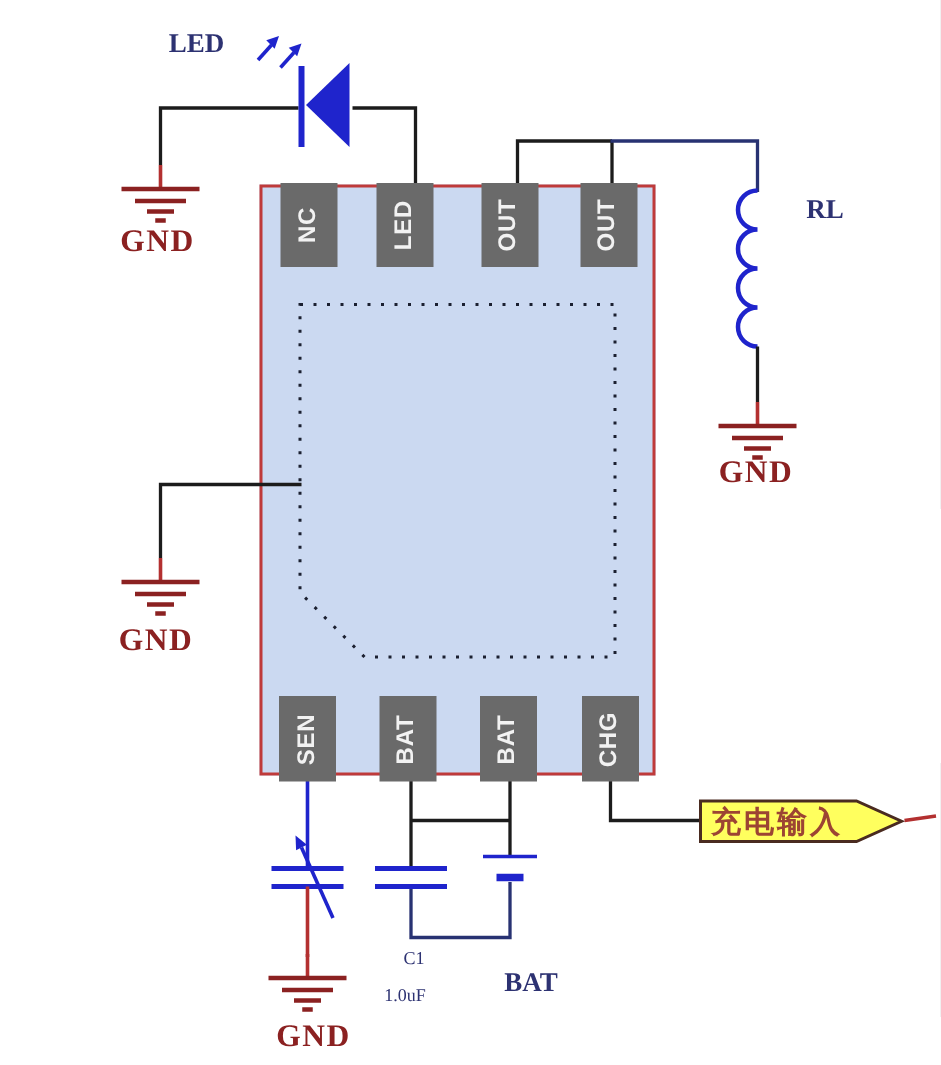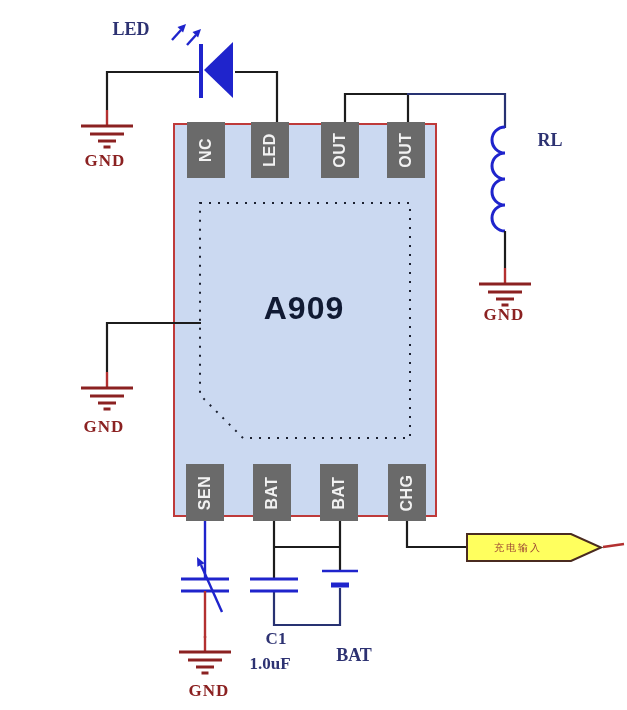--- a/index.html
+++ b/index.html
@@ -35,30 +35,30 @@
   .wn{stroke:var(--wire-navy);stroke-width:2.2;fill:none}
   .wr{stroke:var(--wire-red);stroke-width:2.4;fill:none}
   .cb{stroke:var(--component-blue);fill:none}
   .cbf{fill:var(--component-blue);stroke:none}
   .gb{stroke:var(--ground-red);stroke-width:3;fill:none}
   .lbl{
     position:absolute;transform:translate(-50%,-50%);white-space:nowrap;z-index:4;
     font-family:"Liberation Serif",serif;
   }
   .lbl-navy{color:var(--label-navy);font-size:18px;font-weight:bold;}
-  .lbl-gnd{color:var(--ground-red);font-size:17px;font-weight:bold;letter-spacing:1px;}
-  .lbl-val{color:var(--label-navy);font-size:17px;font-weight:bold;}
+  .lbl-gnd{color:var(--ground-red);font-size:21px;font-weight:bold;letter-spacing:1px;}
+  .lbl-val{color:var(--label-navy);font-size:12px;font-weight:normal;}
   .chip-name{
     position:absolute;left:304px;top:308px;transform:translate(-50%,-50%);z-index:4;
     font-family:"Liberation Sans",sans-serif;font-weight:bold;font-size:32px;
     color:var(--chip-name-color);letter-spacing:1px;
   }
   .banner-text{
     position:absolute;left:518px;top:548px;transform:translate(-50%,-50%);z-index:4;
-    font-family:"Liberation Sans",sans-serif;font-weight:normal;font-size:10px;
+    font-family:"Liberation Sans",sans-serif;font-weight:bold;font-size:20px;
     color:var(--banner-text);letter-spacing:2px;
   }
 </style>
 </head>
 <body>
 
 <div class="canvas">
 
   <div class="chip"></div>
 
@@ -161,21 +161,20 @@
   <div class="pin pin-bottom" style="left:253px">
     <span>BAT</span>
   </div>
   <div class="pin pin-bottom" style="left:320px">
     <span>BAT</span>
   </div>
   <div class="pin pin-bottom" style="left:388px">
     <span>CHG</span>
   </div>
 
-  <div class="chip-name">A909</div>
 
   <div class="lbl lbl-navy" style="left:131px;top:29px">LED</div>
   <div class="lbl lbl-navy" style="left:550px;top:140px">RL</div>
 
   <div class="lbl lbl-gnd" style="left:105px;top:161px">GND</div>
   <div class="lbl lbl-gnd" style="left:504px;top:315px">GND</div>
   <div class="lbl lbl-gnd" style="left:104px;top:427px">GND</div>
   <div class="lbl lbl-gnd" style="left:209px;top:691px">GND</div>
 
   <div class="lbl lbl-val" style="left:276px;top:639px">C1</div>

